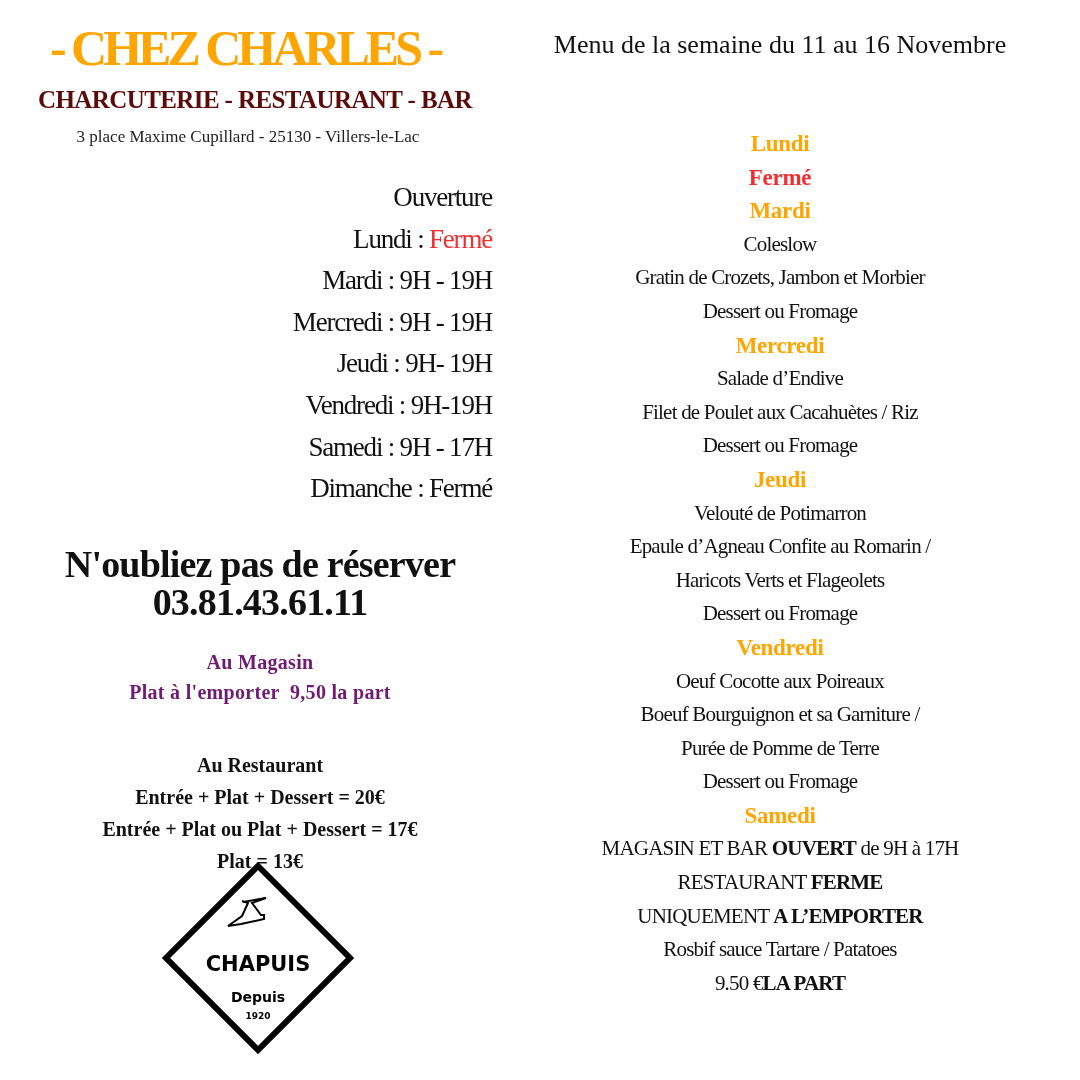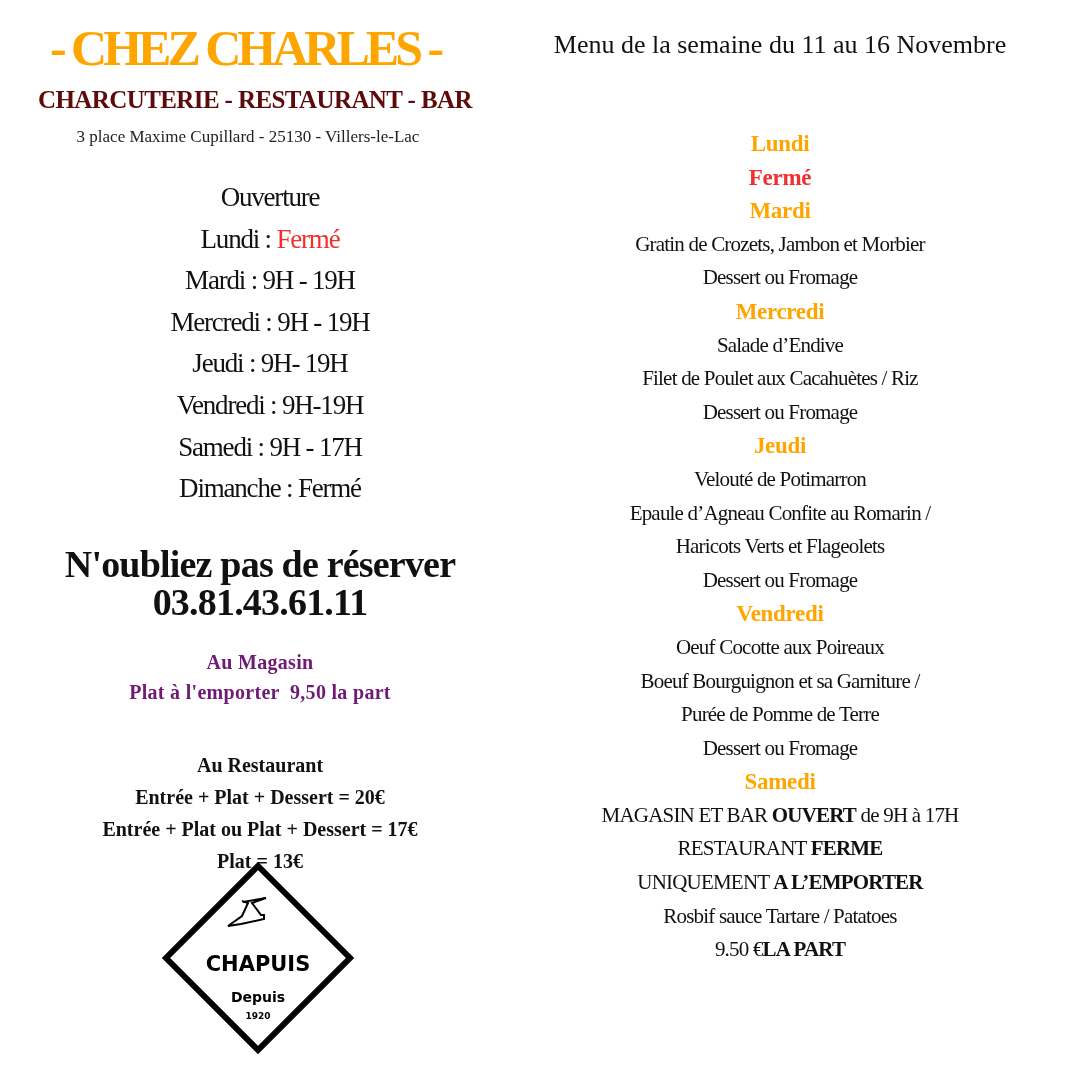--- a/index.html
+++ b/index.html
@@ -7,21 +7,21 @@
          font-family: "Liberation Serif", "DejaVu Serif", serif; color: #111; }
   .abs { position: absolute; }
   .center { text-align: center; }
   .brand { left: 0; width: 490px; top: 18px; font-size: 50px; font-weight: bold;
            color: #ffa500; letter-spacing: -4px; line-height: 60px; }
   .subtitle { left: 0; width: 510px; top: 86px; font-size: 25px; font-weight: bold;
               color: #5c0a0a; letter-spacing: -0.6px; }
   .address { left: 0; width: 496px; top: 127px; font-size: 17px; color: #222; }
   .week { left: 510px; width: 540px; top: 30px; font-size: 26px; color: #111; }
 
-  .hours { left: 60px; width: 420px; top: 177px; font-size: 27px; line-height: 41.6px; letter-spacing: -1.2px; }
+  .hours { left: 72px; width: 420px; top: 177px; font-size: 27px; line-height: 41.6px; letter-spacing: -1.2px; text-align: right; }
   .red { color: #f03030; }
 
   .reserve { left: 40px; width: 440px; top: 545px; font-size: 38px; font-weight: bold; line-height: 38px; letter-spacing: -0.8px; }
   .magasin { left: 40px; width: 440px; top: 647px; font-size: 20px; font-weight: bold; color: #701a75; line-height: 30px; letter-spacing: 0.3px; }
   .resto { left: 30px; width: 460px; top: 727px; font-size: 20px; font-weight: bold; color: #111; line-height: 32px; margin-top: 22px; }
 
   .logo { left: 158px; top: 858px; width: 200px; height: 200px; text-align: center; }
   .logo-text { font-family: "DejaVu Sans", sans-serif; font-weight: bold; }
 
   .menu { left: 520px; width: 520px; top: 127px; font-size: 21px; line-height: 33.6px; letter-spacing: -0.8px; }
@@ -75,20 +75,21 @@
     <text class="logo-text" x="100" y="144" font-size="14" text-anchor="middle">Depuis</text>
     <text class="logo-text" x="100" y="161" font-size="9" text-anchor="middle">1920</text>
   </svg>
 </div>
 
 <div class="abs menu center">
   <div class="day">Lundi</div>
   <div class="day closed">Fermé</div>
 
   <div class="day">Mardi</div>
+  <div>Coleslow</div>
   <div>Gratin de Crozets, Jambon et Morbier</div>
   <div>Dessert ou Fromage</div>
 
   <div class="day">Mercredi</div>
   <div>Salade d’Endive</div>
   <div>Filet de Poulet aux Cacahuètes / Riz</div>
   <div>Dessert ou Fromage</div>
 
   <div class="day">Jeudi</div>
   <div>Velouté de Potimarron</div>

